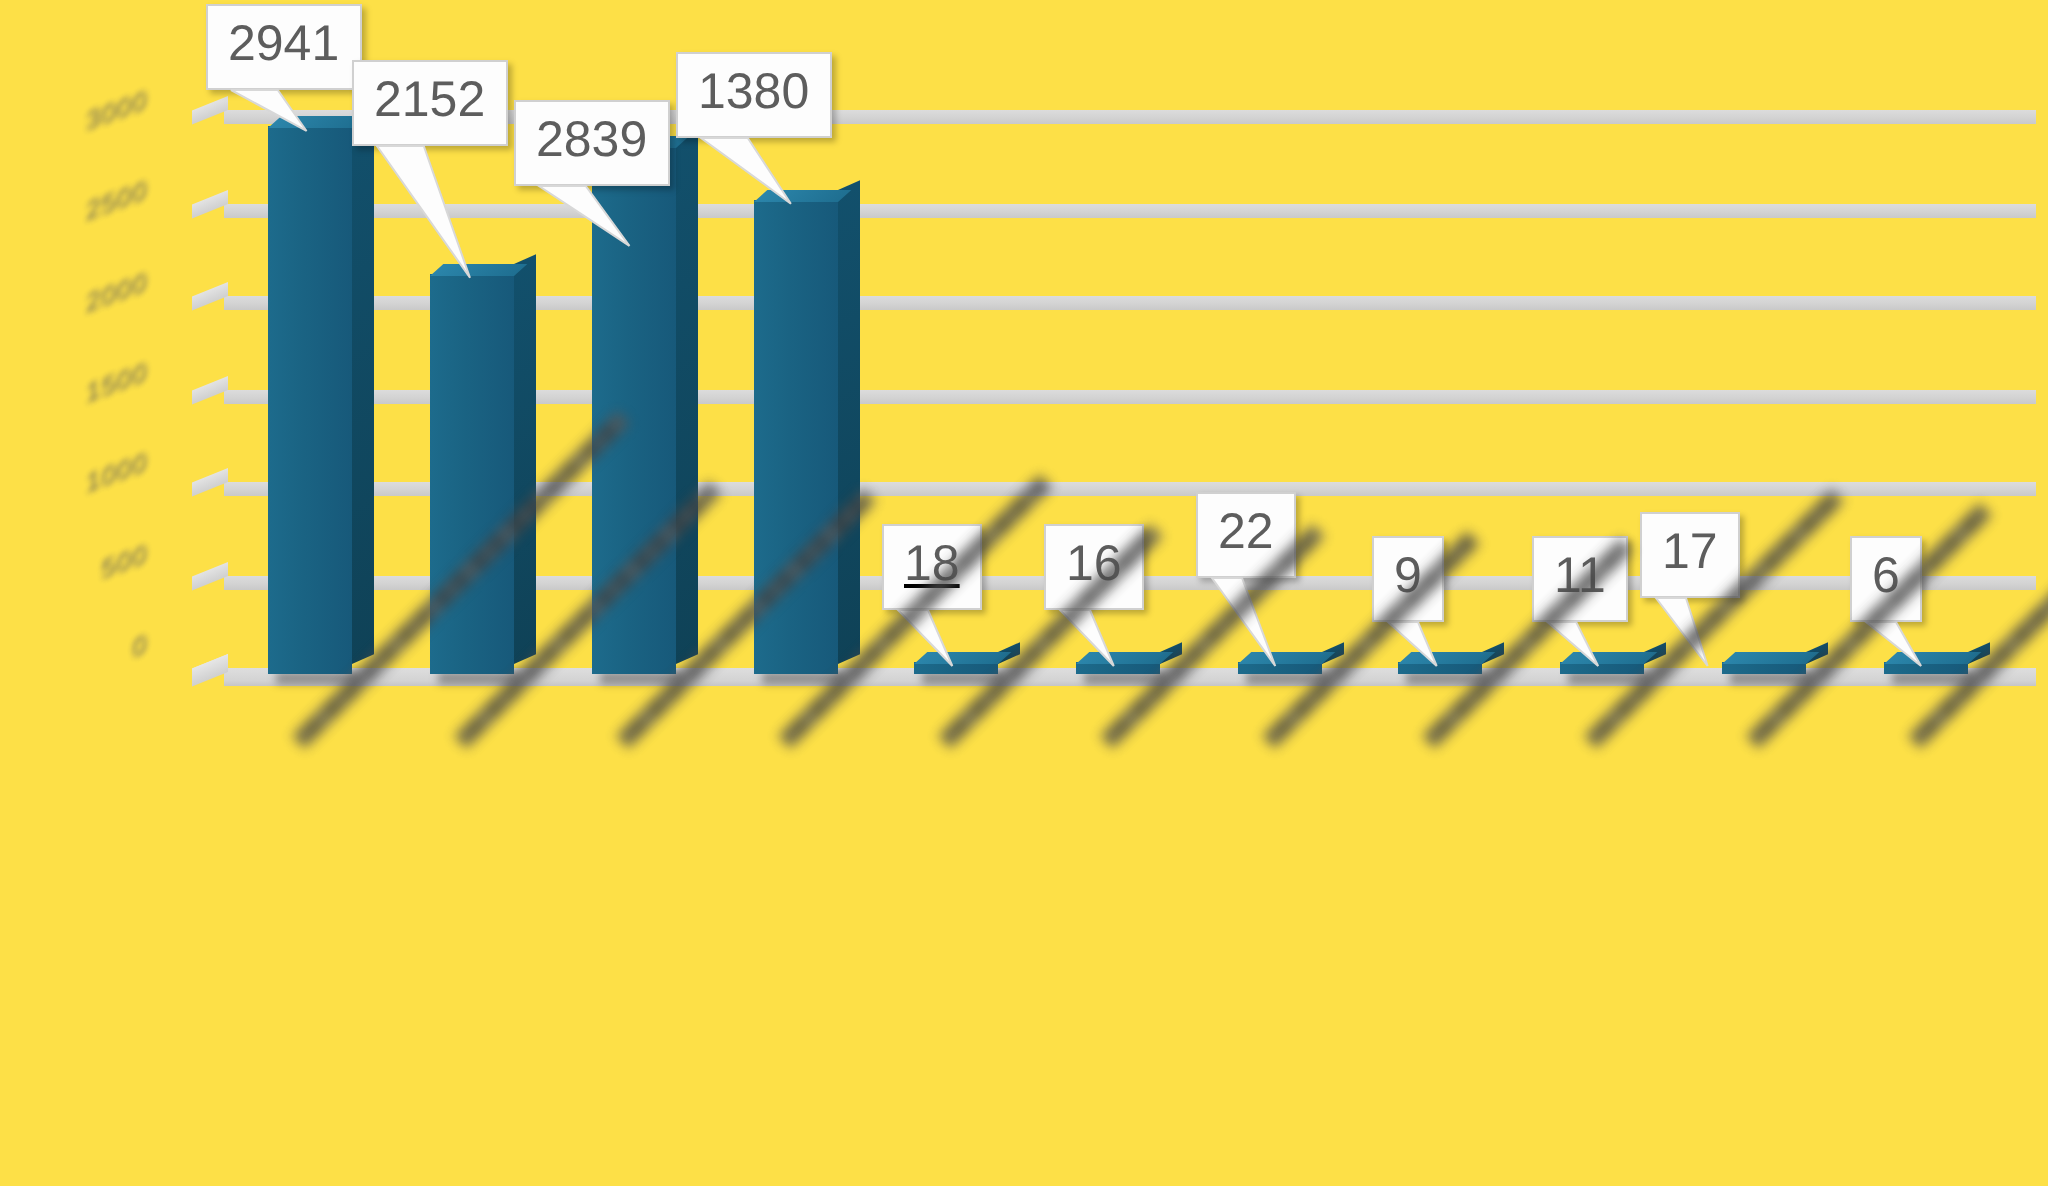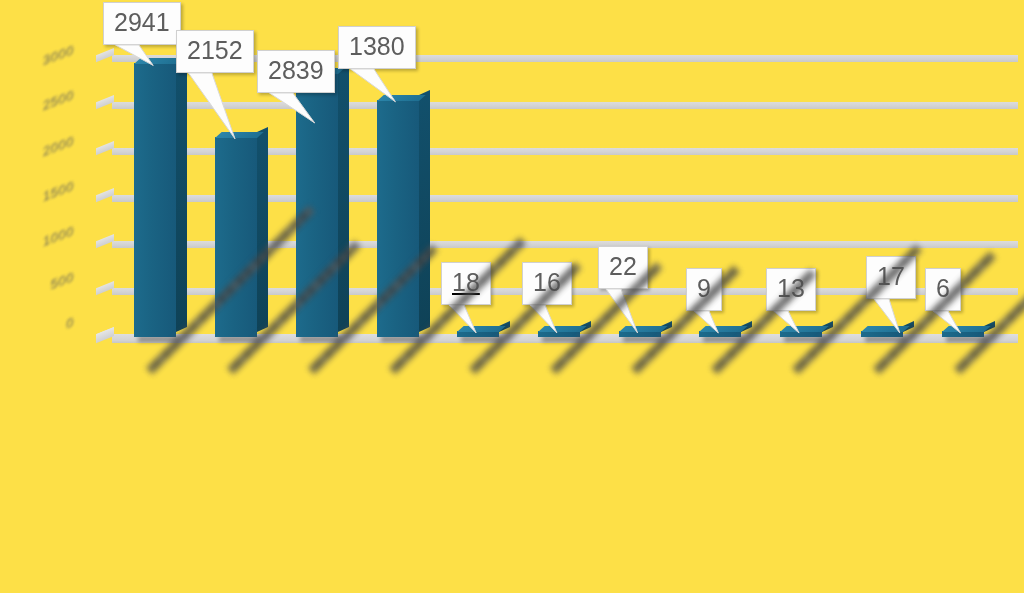--- a/index.html
+++ b/index.html
@@ -277,26 +277,26 @@
             <polygon points="606,289 621,289 637.6272727272727,333" fill="#fdfdfd" stroke="#d8d8d8" stroke-width="1"></polygon>
           </svg>
         </div>
         <div class="callout" style="left: 686px; top: 268px;">
           <div class="box">9</div>
           <svg class="pointer" width="1024" height="593" style="left: -686px; top: -268px; position: absolute;">
             <polygon points="694,311 709,311 718.3545454545455,333" fill="#fdfdfd" stroke="#d8d8d8" stroke-width="1"></polygon>
           </svg>
         </div>
         <div class="callout" style="left: 766px; top: 268px;">
-          <div class="box">13</div>
+          <div class="box">11</div>
           <svg class="pointer" width="1024" height="593" style="left: -766px; top: -268px; position: absolute;">
             <polygon points="773.68,311 788.08,311 799.0818181818182,333" fill="#fdfdfd" stroke="#d8d8d8" stroke-width="1"></polygon>
           </svg>
         </div>
-        <div class="callout" style="left: 866px; top: 256px;">
+        <div class="callout" style="left: 820px; top: 256px;">
           <div class="box">17</div>
           <svg class="pointer" width="1024" height="593" style="left: -846px; top: -256px; position: absolute;">
             <polygon points="854,299 869,299 879.809090909091,333" fill="#fdfdfd" stroke="#d8d8d8" stroke-width="1"></polygon>
           </svg>
         </div>
         <div class="callout" style="left: 925px; top: 268px;">
           <div class="box">6</div>
           <svg class="pointer" width="1024" height="593" style="left: -925px; top: -268px; position: absolute;">
             <polygon points="933,311 948,311 960.5363636363637,333" fill="#fdfdfd" stroke="#d8d8d8" stroke-width="1"></polygon>
           </svg>

